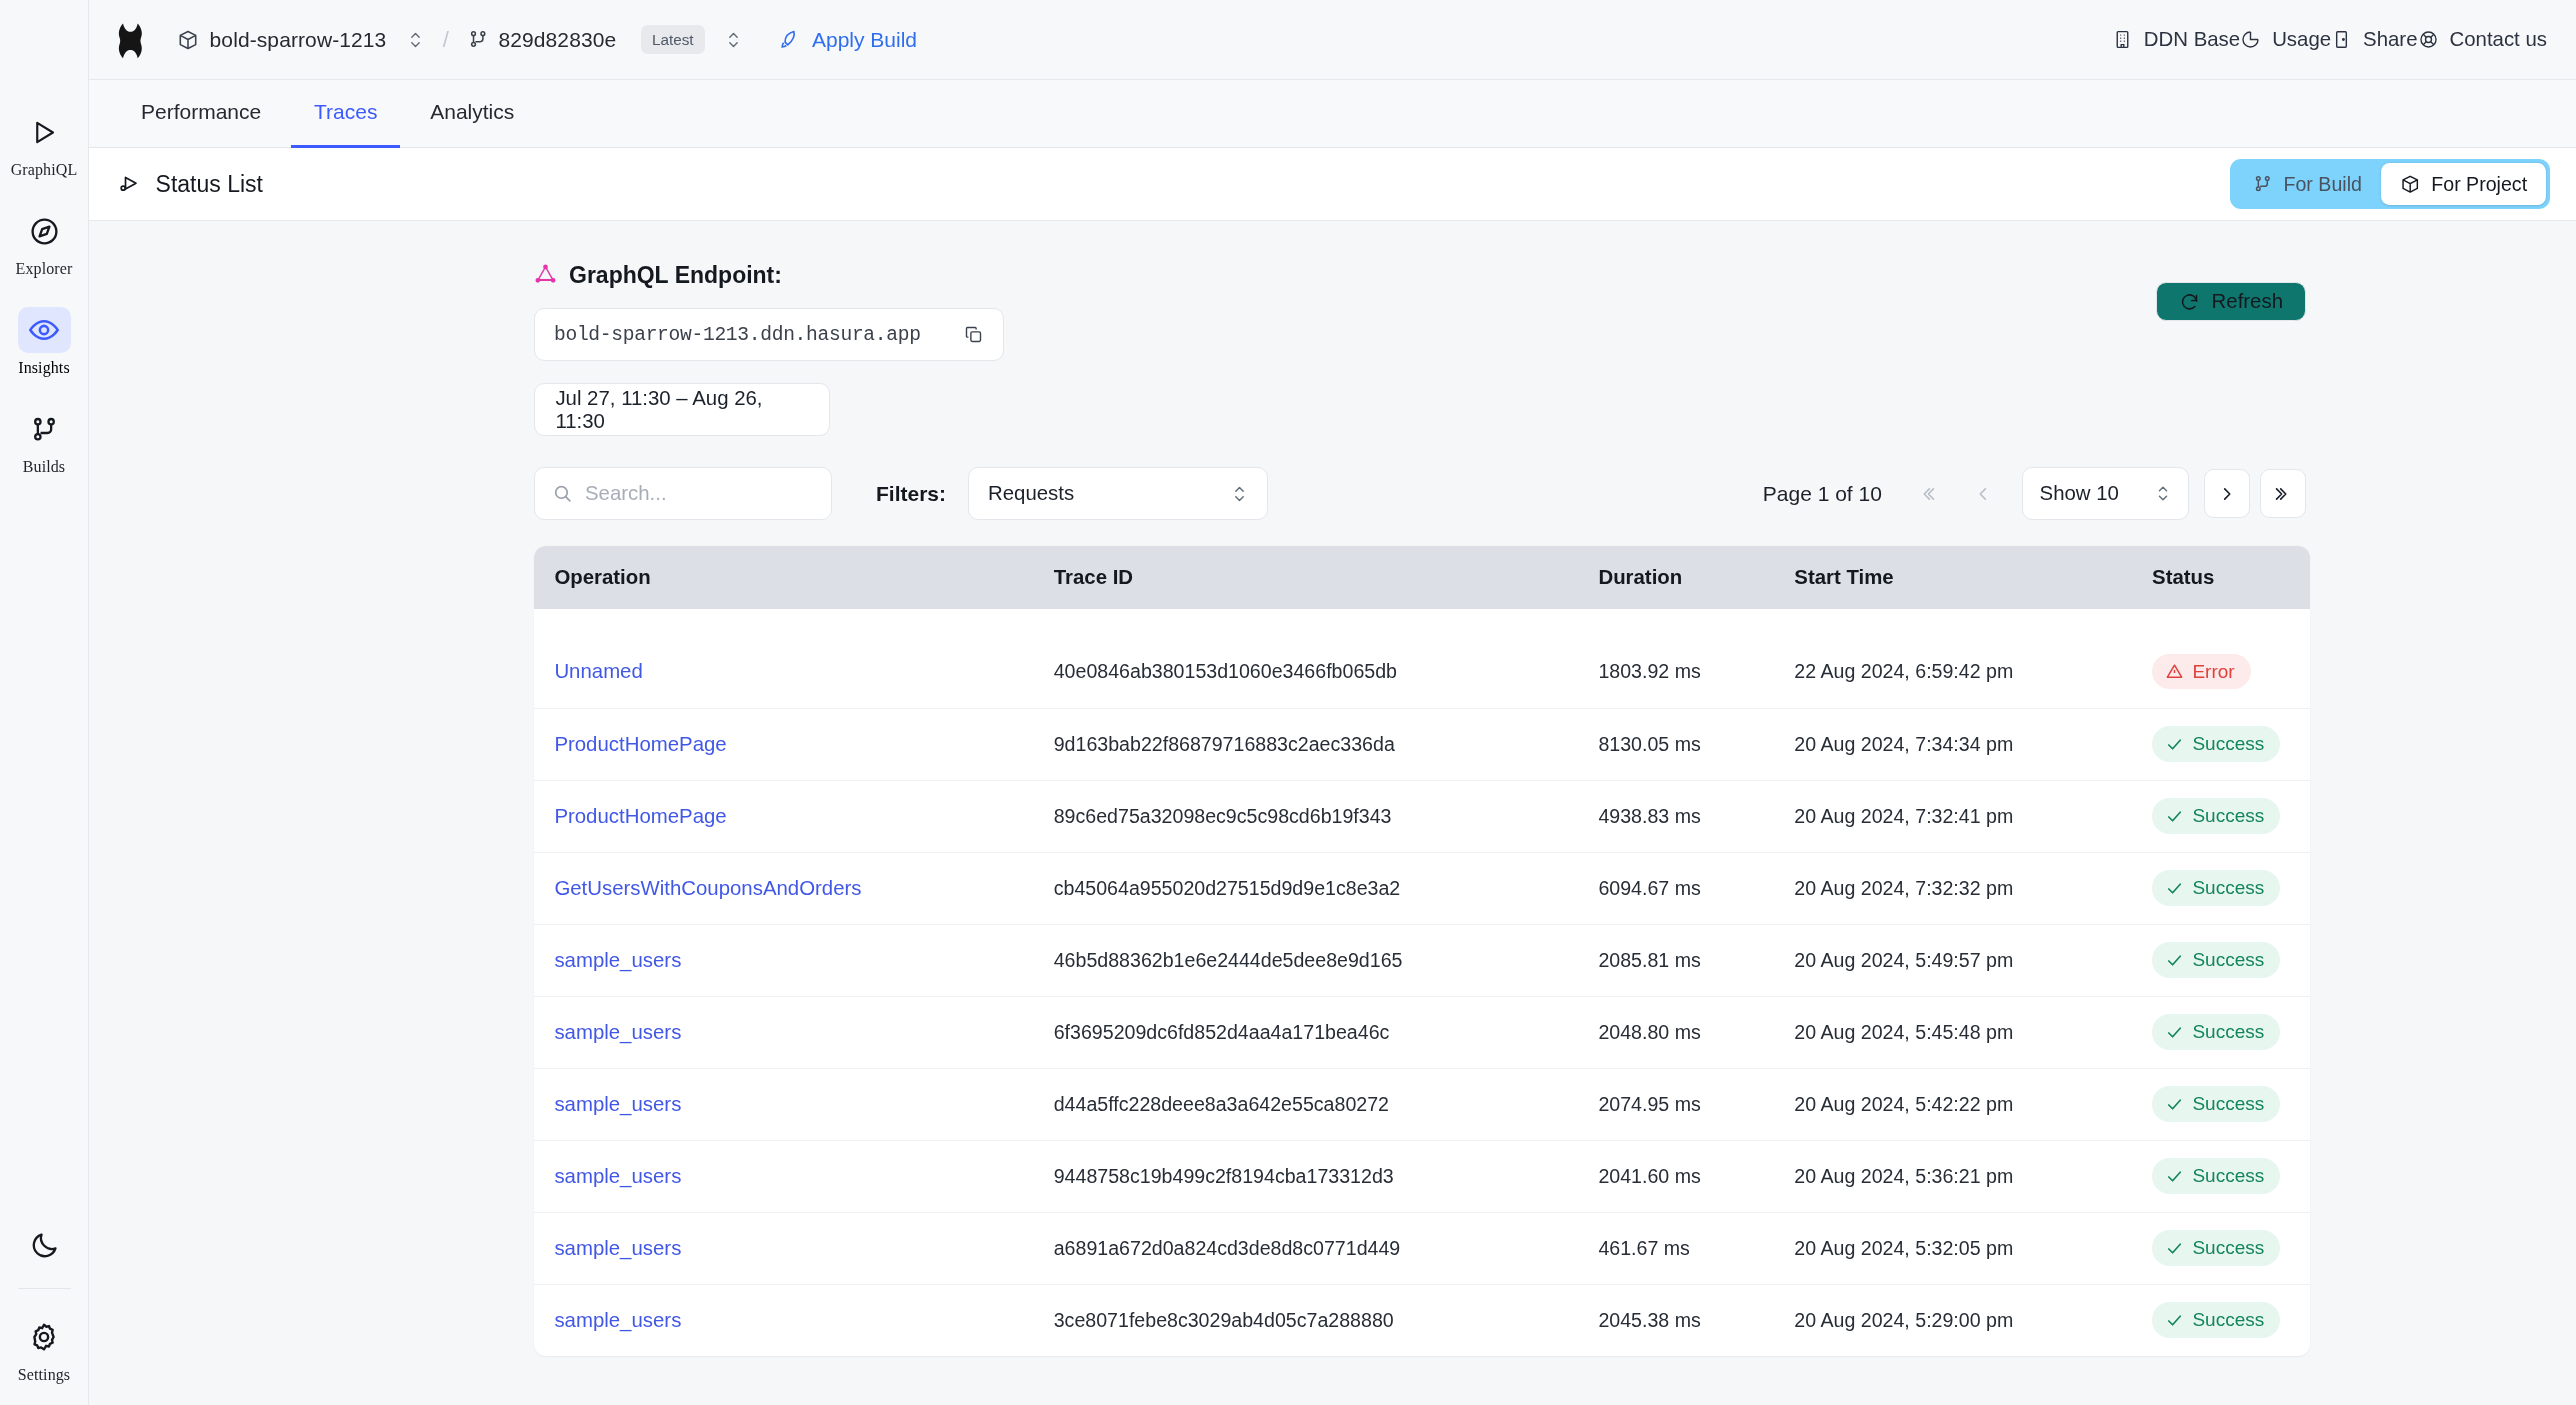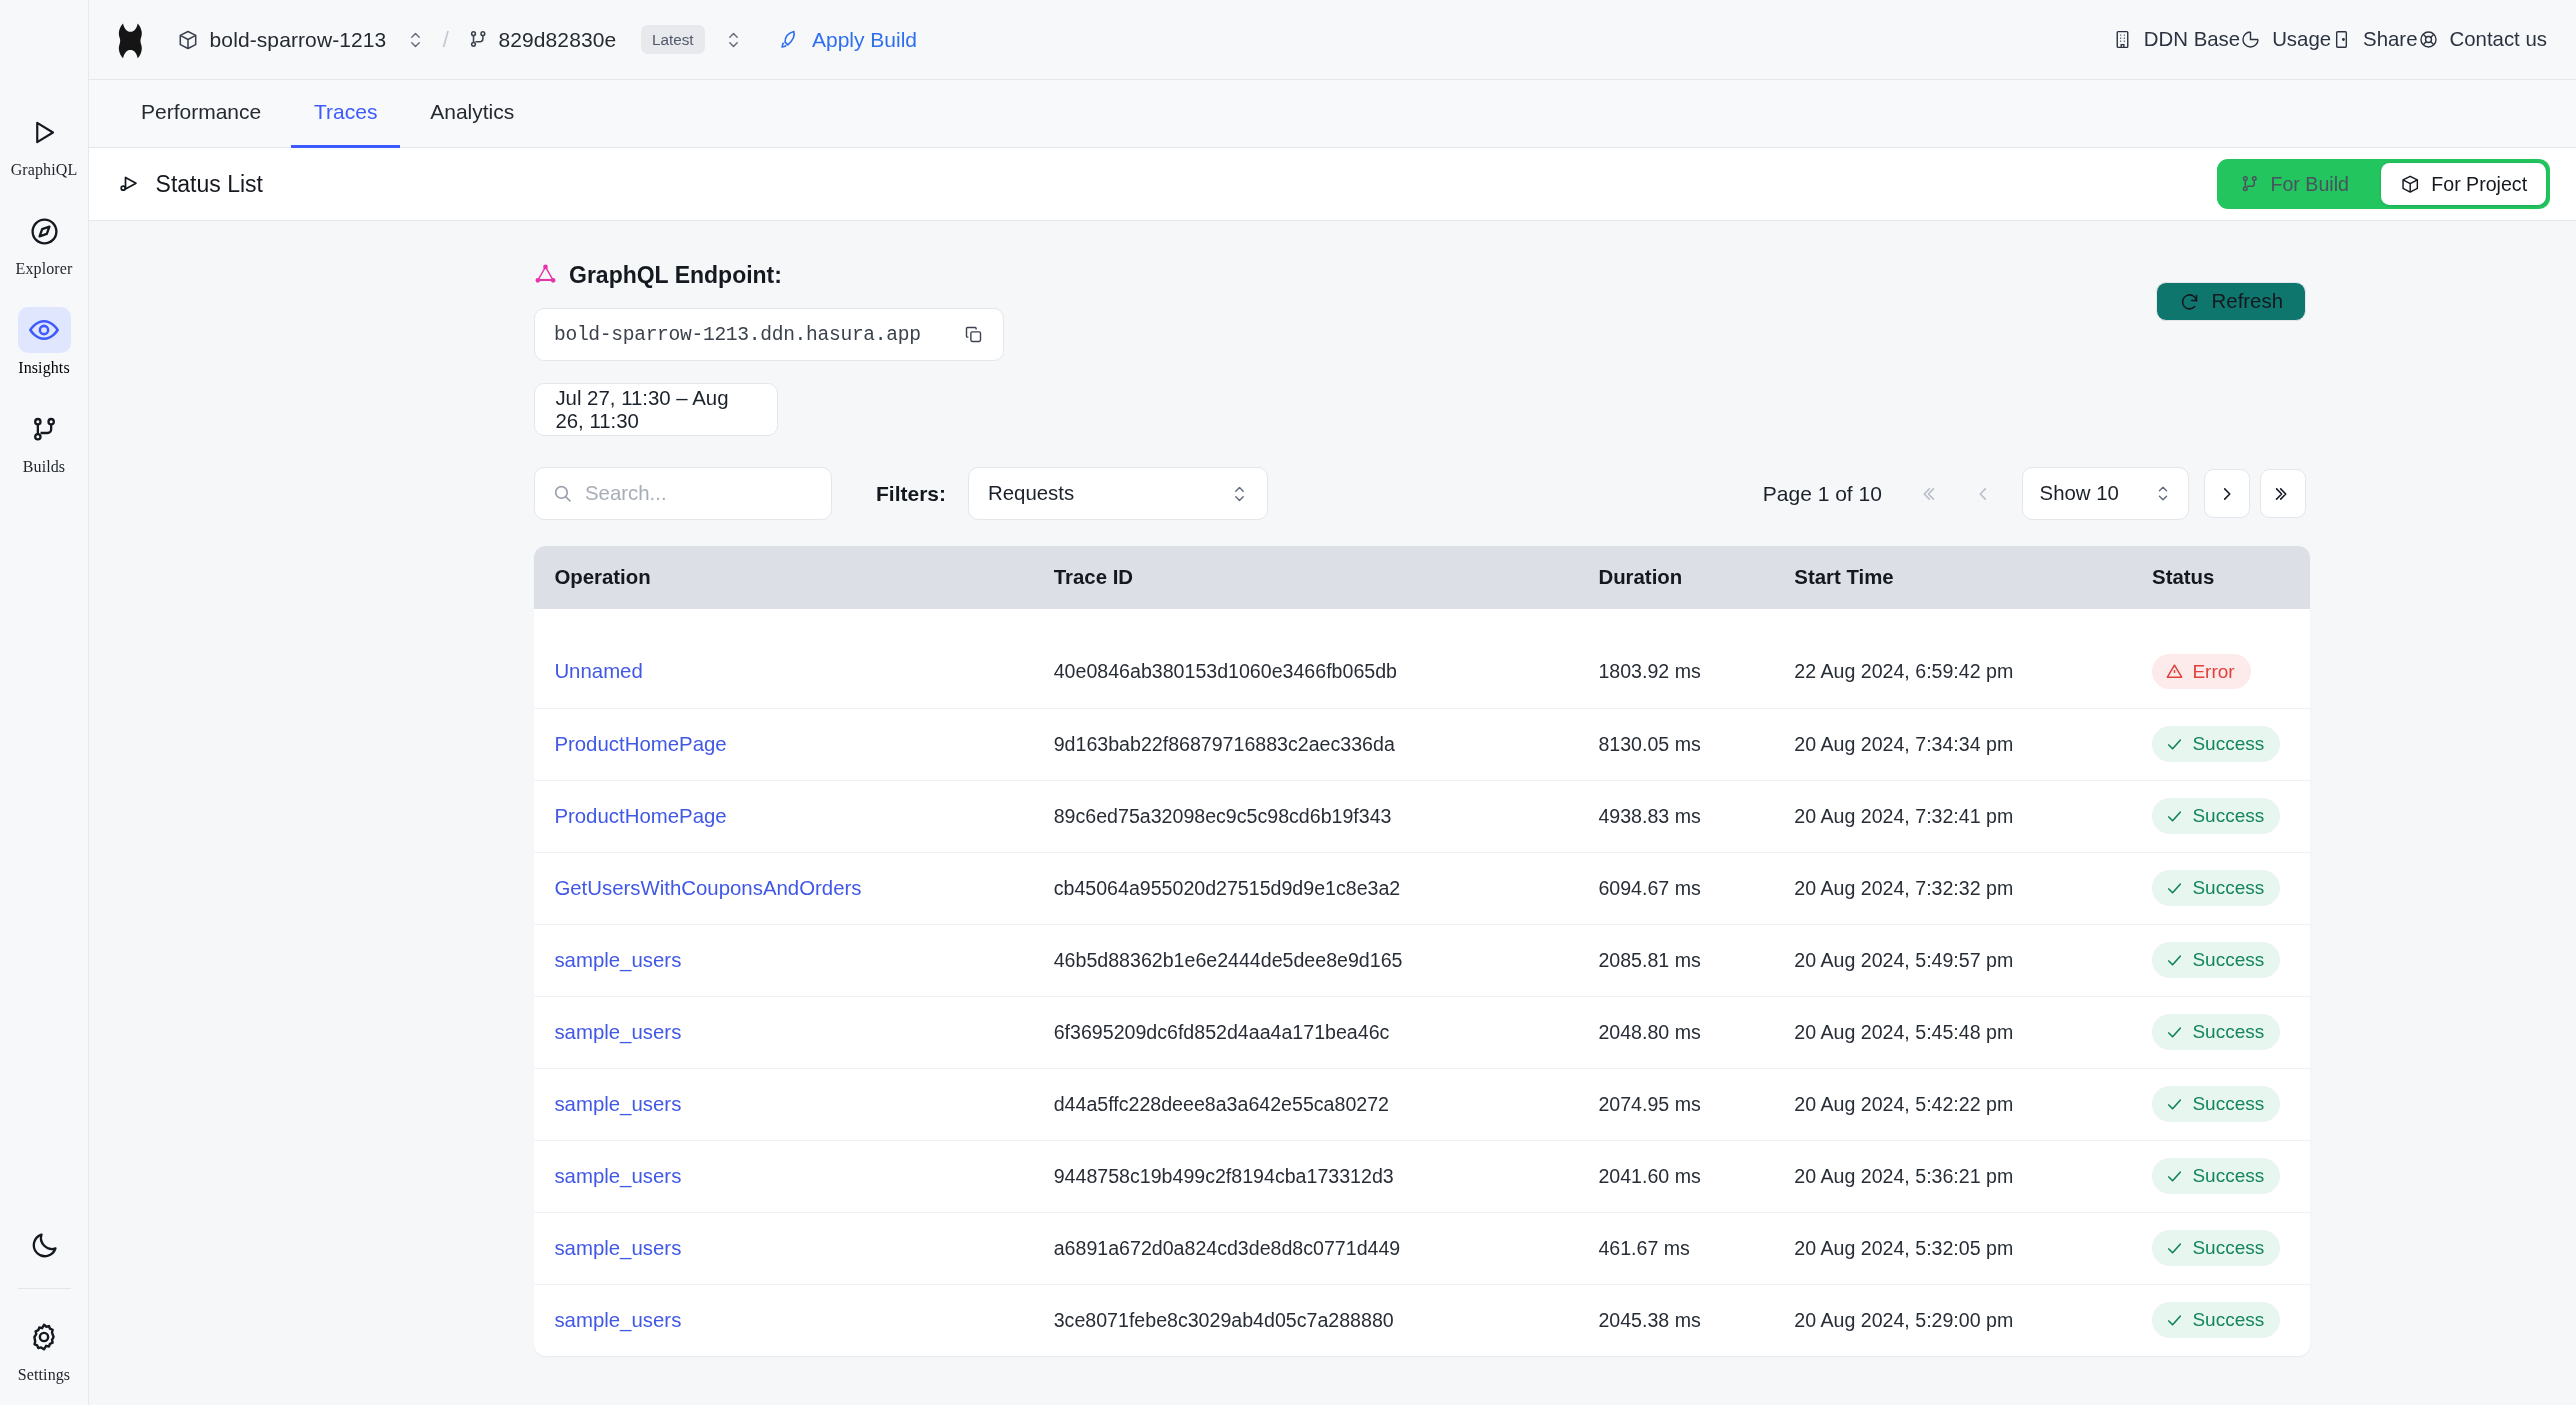--- a/index.html
+++ b/index.html
@@ -79,22 +79,22 @@
   .tab.active { color: #3d5afe; border-bottom-color: #3d5afe; }
 
   
   .subbar {
     height: 73px; min-height: 73px; background: #ffffff;
     border-bottom: 0.9px solid #e6e8ec;
     display: flex; align-items: center; padding: 0 25.6px 0 29px;
   }
   .subbar-title { display: flex; align-items: center; gap: 13.6px; font-size: 23px; color: #14181f; }
   .segmented {
-    margin-left: auto; background: #22c55e; border-radius: 11px;
-    padding: 4.3px; display: flex; align-items: center; gap: 13px;
+    margin-left: auto; background: #7dd3fc; border-radius: 11px;
+    padding: 4.3px; display: flex; align-items: center; gap: 0;
   }
   .seg {
     display: flex; align-items: center; gap: 11px;
     font-size: 19.6px; color: #4a5260; padding: 9.4px 19px;
     border-radius: 8.5px; cursor: pointer;
   }
   .seg.active { background: #ffffff; color: #14181f; box-shadow: 0 0.9px 2.6px rgba(16,24,40,.16); }
 
   
   .content { flex: 1; background: #f6f7f9; padding: 41px 0 0 0; overflow: hidden; }
@@ -103,21 +103,21 @@
   .endpoint-label { display: flex; align-items: center; gap: 12px; font-size: 23px; font-weight: bold; color: #14181f; }
   .endpoint-box {
     margin-top: 19px; width: 470px; height: 53px;
     background: #ffffff; border: 0.9px solid #e3e6ea; border-radius: 10.2px;
     display: flex; align-items: center; justify-content: space-between;
     padding: 0 19px; cursor: pointer;
   }
   .endpoint-url { font-family: "Liberation Mono", monospace; font-size: 19.6px; color: #3b424d; letter-spacing: -0.3px; text-align: center; }
 
   .daterange {
-    margin-top: 22px; width: 244px; height: 53px;
+    margin-top: 22px; width: 296px; height: 53px;
     background: #ffffff; border: 0.9px solid #e3e6ea; border-radius: 10.2px;
     display: flex; align-items: center; padding: 0 20.4px;
     font-size: 20.4px; color: #1b212a; cursor: pointer;
   }
 
   .toolbar { margin-top: 31px; display: flex; align-items: center; }
   .search-wrap {
     width: 298px; height: 53px; background: #ffffff;
     border: 0.9px solid #e3e6ea; border-radius: 10.2px;
     display: flex; align-items: center; gap: 12px; padding: 0 17px;

